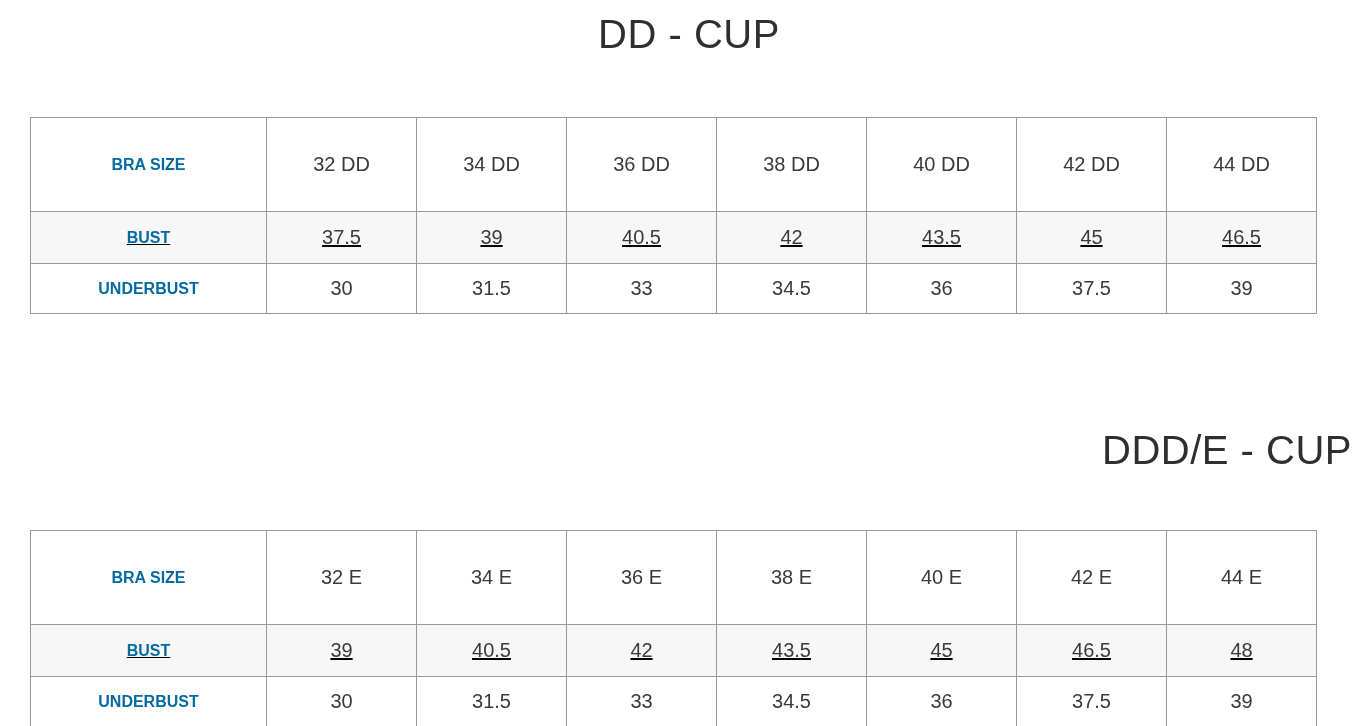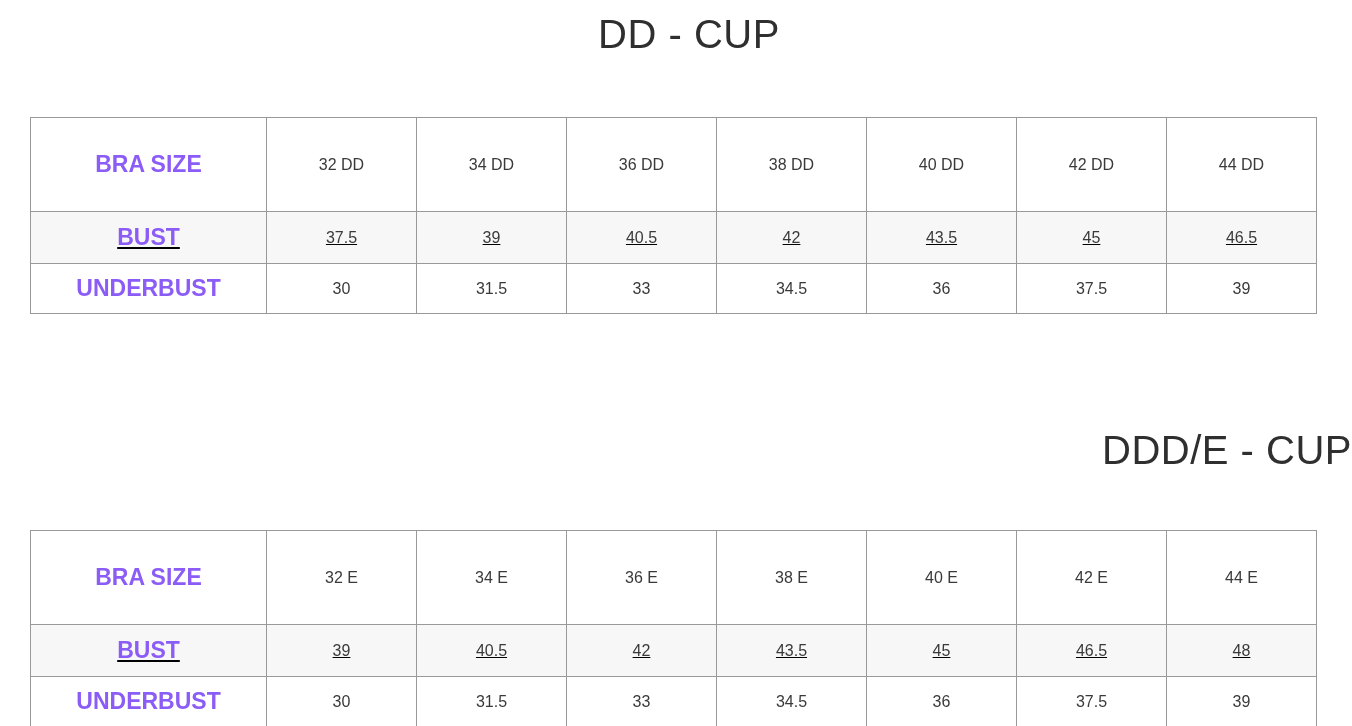--- a/index.html
+++ b/index.html
@@ -40,27 +40,27 @@
     border: 1px solid #999999;
     text-align: center;
     vertical-align: middle;
     padding: 0;
   }
   tr.header-row    { height: 94px; }
   tr.bust-row      { height: 52px; }
   tr.underbust-row { height: 50px; margin-left: 20px; }
   tr.stripe { background: #f7f7f7; text-decoration: underline; }
   th.label-cell {
-    font-size: 23px;
+    font-size: 16px;
     font-weight: 700;
-    color: #8b5cf6;
+    color: #0369a1;
   }
   td.size-cell,
   td.value-cell {
-    font-size: 16px;
+    font-size: 20px;
     font-weight: 400;
     color: #3a3a3a;
   }
 </style>
 </head>
 <body>
 
 <section class="size-section">
   <h2 id="title-1" class="chart-title">DD - CUP</h2>
 

